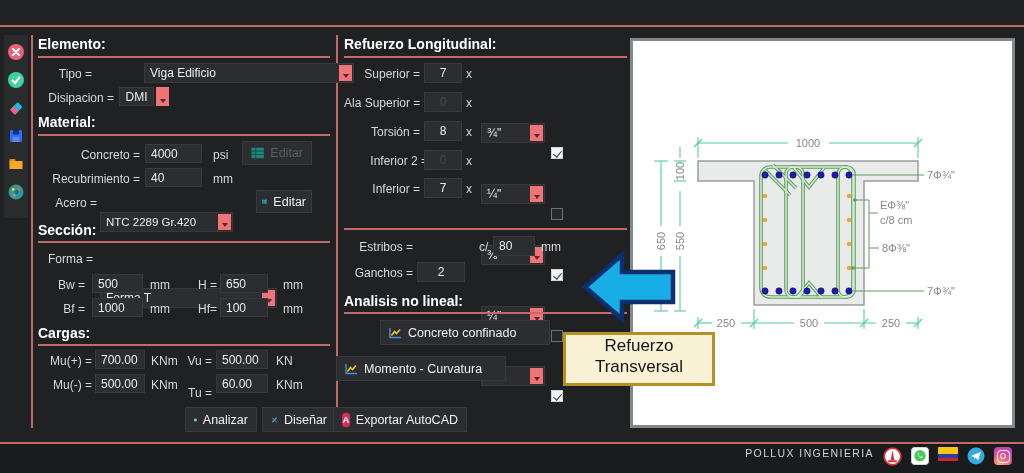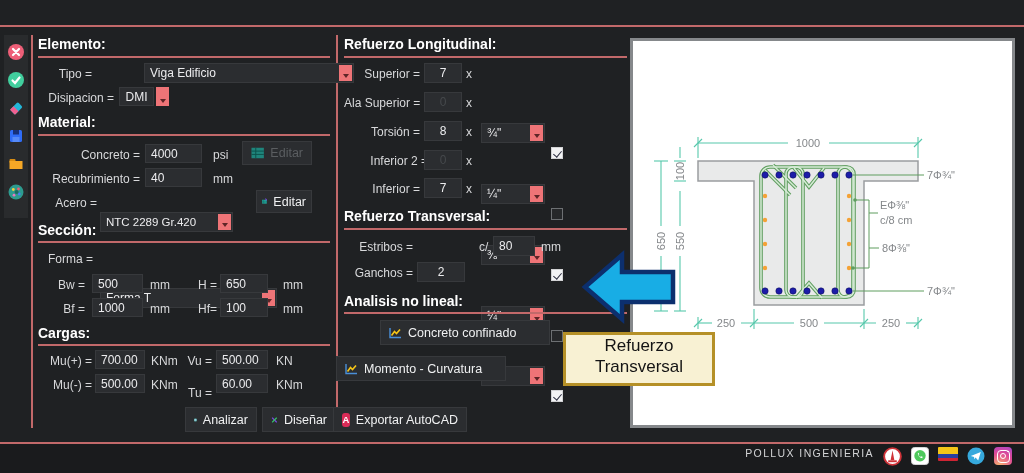--- a/index.html
+++ b/index.html
@@ -267,21 +267,20 @@
     </div>
   <div class="abs unit" style="left:466px;top:182px;">x</div>
   <div class="abs field dd" style="left:481px;top:178px;width:64px;height:20px;">
       <span>¾"</span>
       <span class="ddbtn">
         <span class="tri"></span>
       </span>
     </div>
   <div class="abs cb checked" style="left:551px;top:182px;"></div>
 
-  <div class="abs heading" style="left:344px;top:208px;">Refuerzo Transversal:</div>
   <div class="abs hline" style="left:344px;top:228px;width:283px;height:1.5px;"></div>
 
   <div class="abs lbl" style="left:344px;top:240px;width:69px;">Estribos =</div>
   <div class="abs field dd" style="left:417px;top:236px;width:56px;height:20px;">
       <span>⅜"</span>
       <span class="ddbtn">
         <span class="tri"></span>
       </span>
     </div>
   <div class="abs unit" style="left:479px;top:240px;">c/</div>

